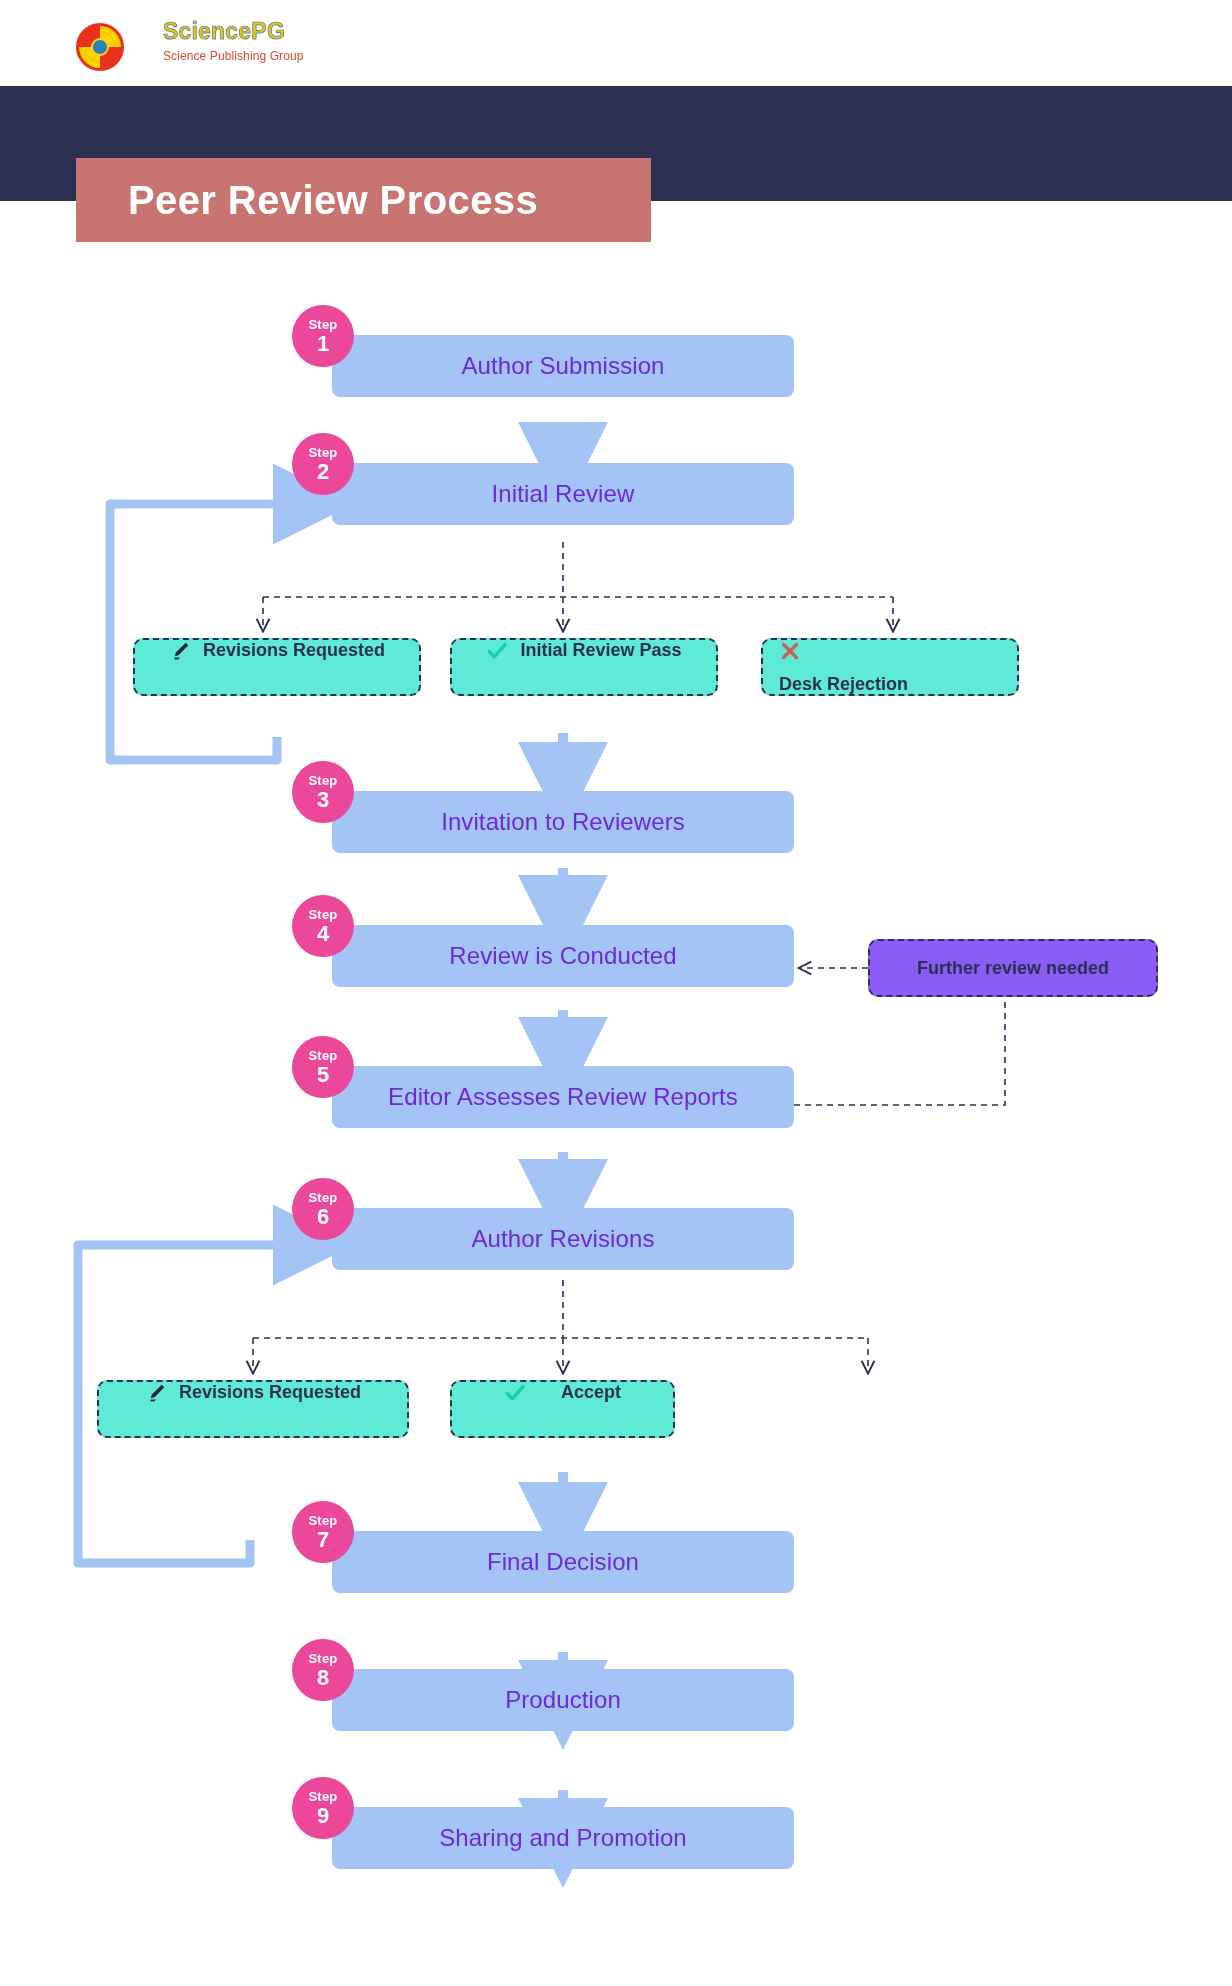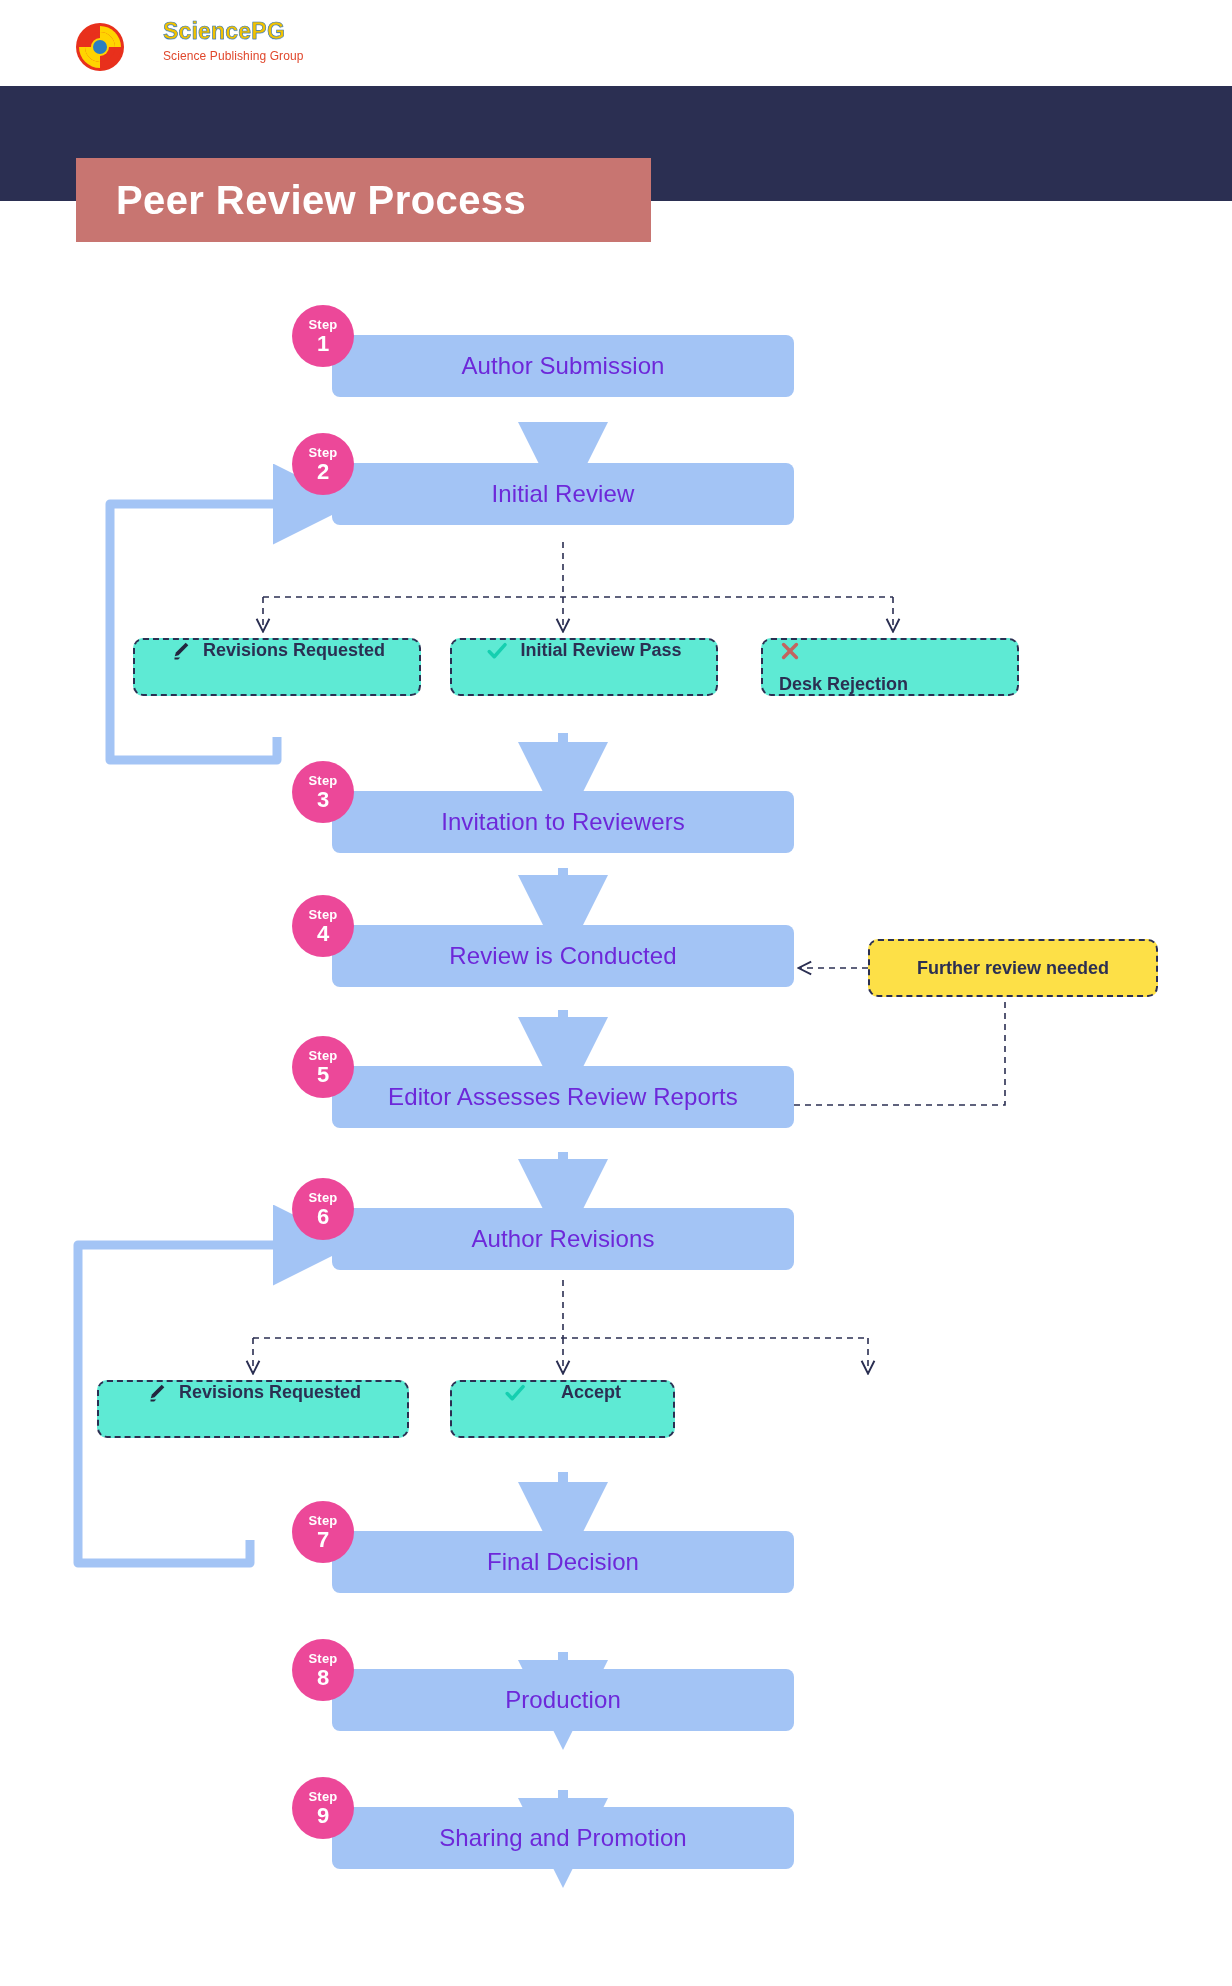--- a/index.html
+++ b/index.html
@@ -23,21 +23,21 @@
   .logo-sub{
     margin-top:6px; font-size:12px; color:#e0472c; letter-spacing:.1px; white-space:nowrap;
   }
 
   
   .banner{
     position:absolute; left:0; top:86px; width:1232px; height:115px; background:#2b2f52;
   }
   .title-block{
     position:absolute; left:76px; top:158px; width:575px; height:84px;
-    background:#c87571; display:flex; align-items:center; padding-left:40px;
+    background:#c87571; display:flex; align-items:center; padding-left:52px;
   }
   .title-text{
     color:#ffffff; font-size:40px; font-weight:bold; letter-spacing:.4px;
   }
 
   
   .canvas{ position:absolute; left:0; top:0; width:1232px; height:1986px; }
   .svg-layer{ position:absolute; left:0; top:0; width:1232px; height:1986px; }
 
   
@@ -64,21 +64,21 @@
     border:2px dashed #2b2f52; border-radius:10px; background:#5eead4;
     display:flex; justify-content:center; gap:12px;
     padding:0 16px; z-index:4;
   }
   .dec-label{ font-size:18px; font-weight:bold; color:#2b2f52; white-space:nowrap; }
   .dec-icon{ width:22px; height:22px; flex:0 0 22px; display:block; }
 
   
   .note-box{
     position:absolute; height:58px;
-    border:2px dashed #2b2f52; border-radius:10px; background:#fde047;
+    border:2px dashed #2b2f52; border-radius:10px; background:#8b5cf6;
     display:flex; align-items:center; justify-content:center; padding:0 22px; z-index:4;
   }
   .note-label{ font-size:18px; font-weight:bold; color:#2b2f52; white-space:nowrap; }
 </style>
 </head>
 <body>
 
 <div class="logo-wrap">
   <div class="logo-mark">
     <svg viewBox="0 0 50 50" width="50" height="50">

